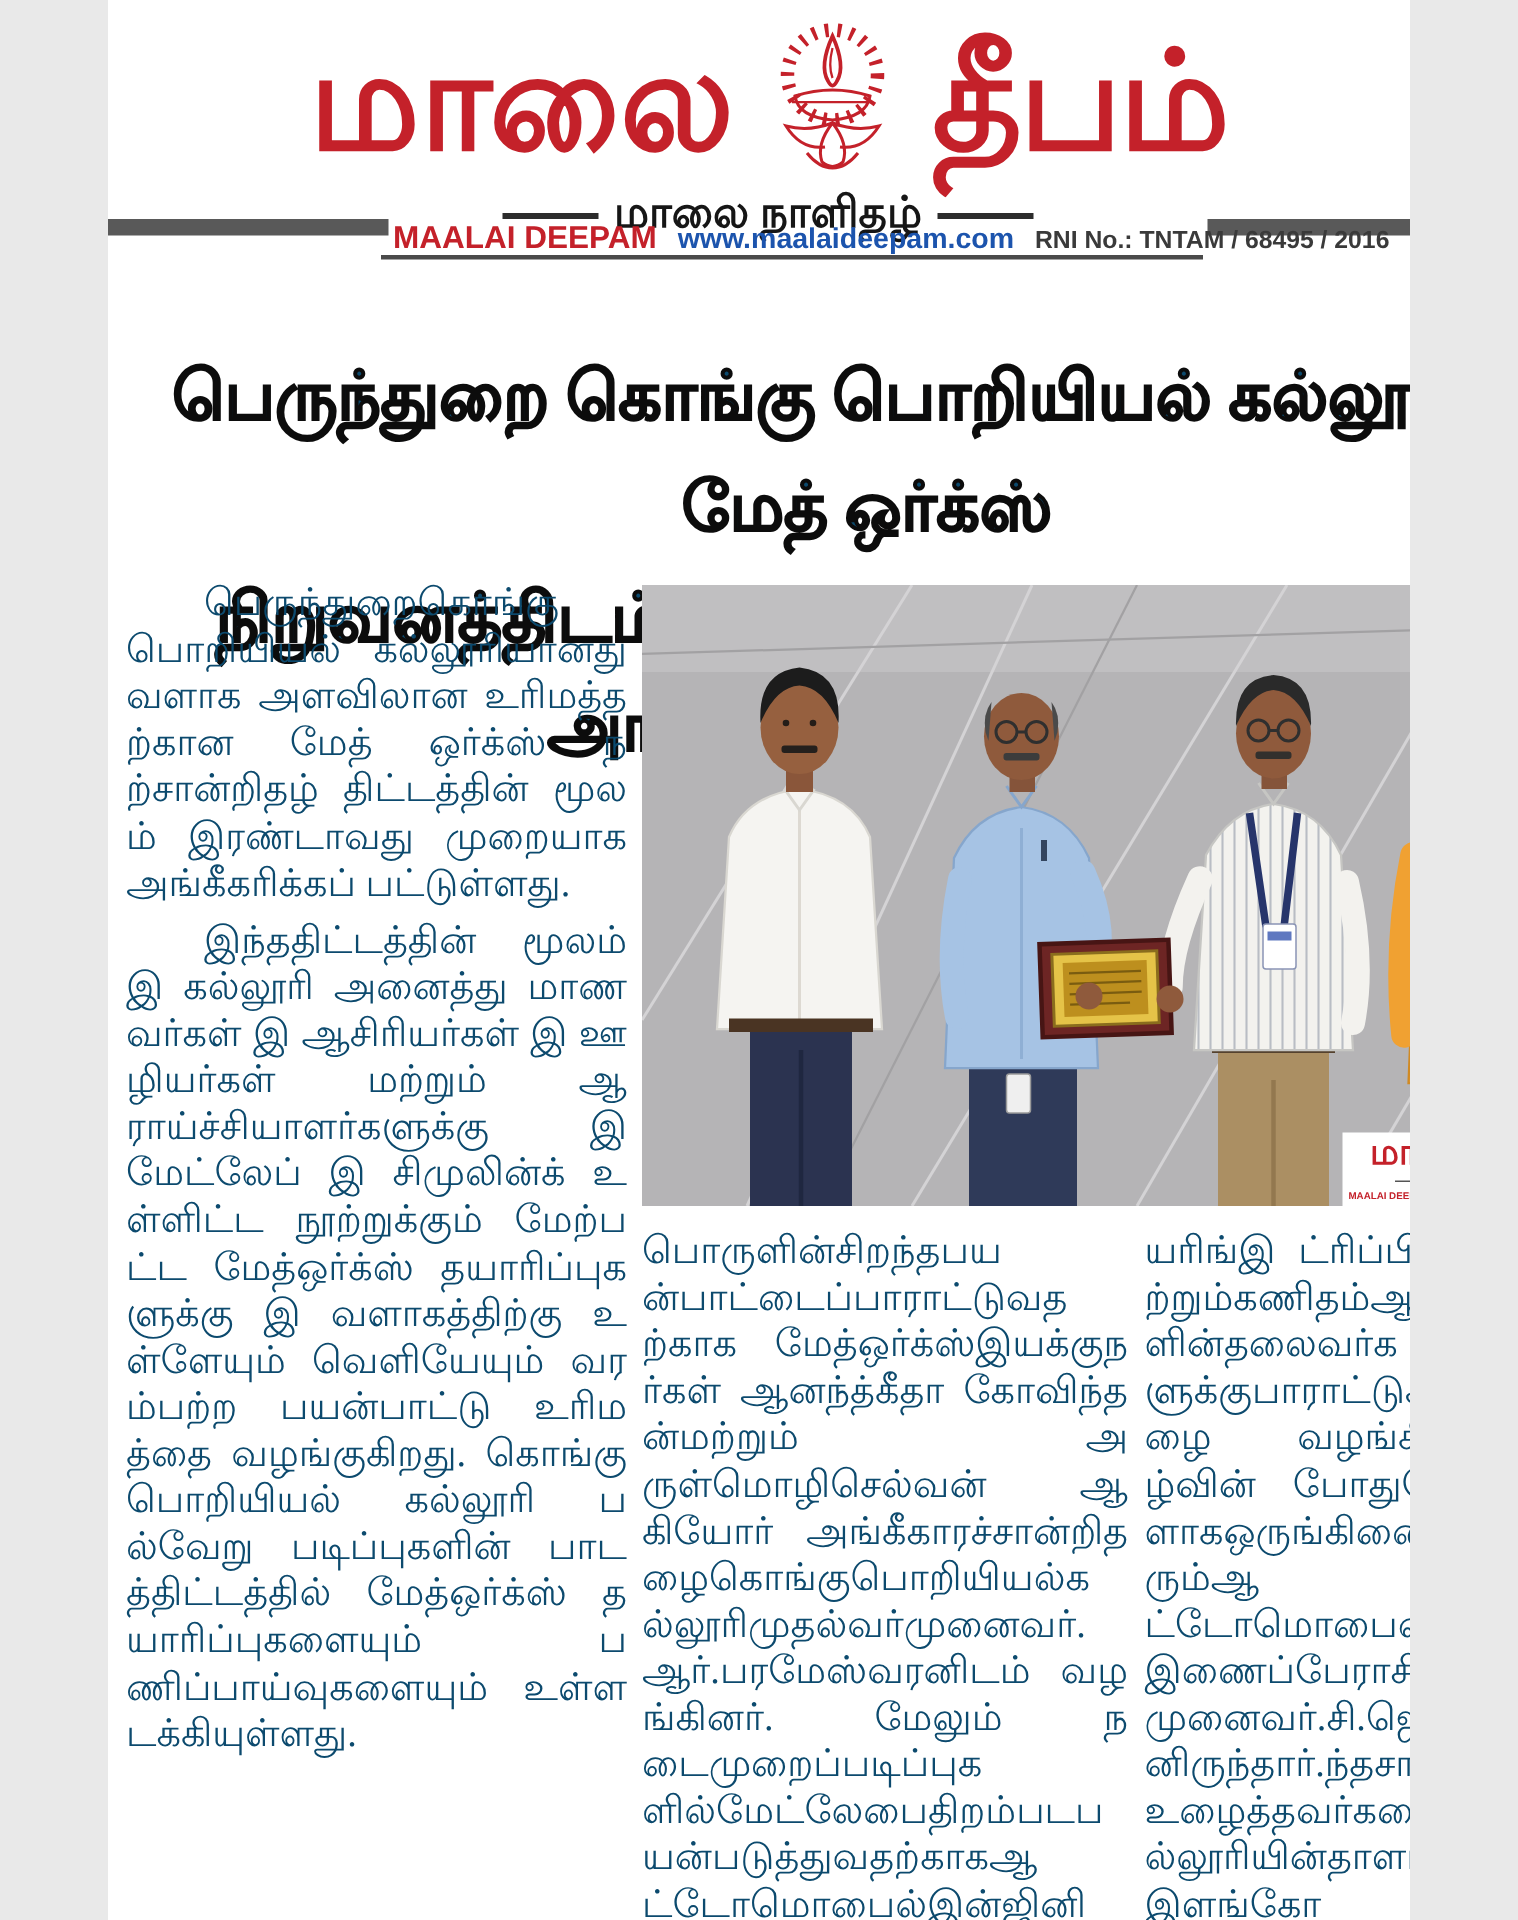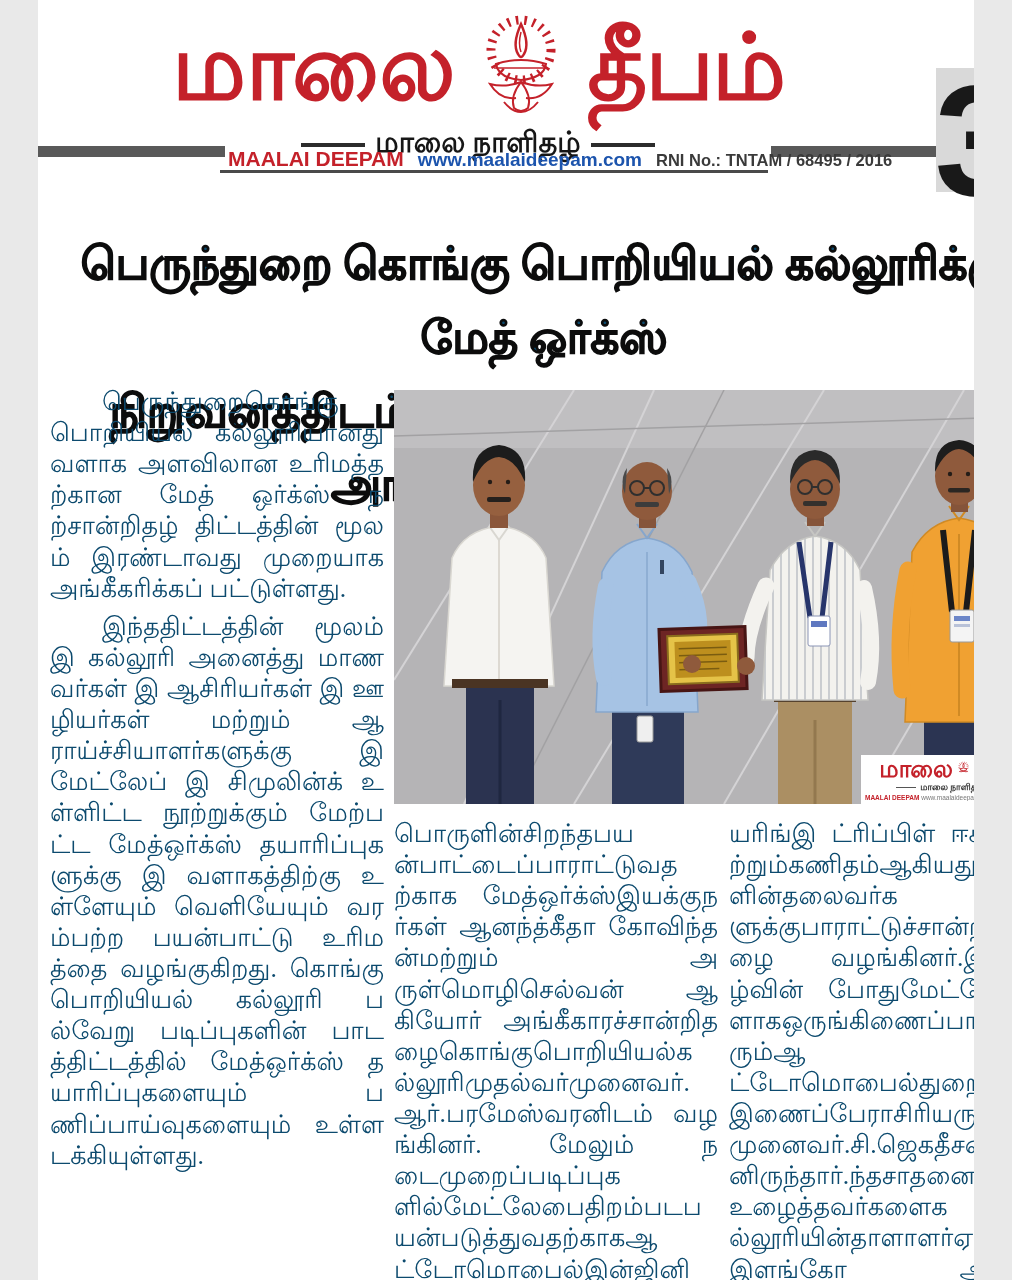--- a/index.html
+++ b/index.html
@@ -1,17 +1,17 @@
 <!DOCTYPE html>
 <html><head>
 <meta charset="utf-8">
 <style>
   html,body { margin:0; padding:0; background:#e9e9e9; }
   .page {
-    position:relative; width:936px; height:1280px; margin:0 auto;
+    position:relative; width:868px; height:1280px; margin:0 auto;
     background:#ffffff; overflow:hidden;
     font-family:"Liberation Serif", serif; color:#141414;
   }
 
   
   .masthead-row{ position:absolute; top:12px; left:0; width:880px;
     display:flex; justify-content:center; align-items:center; gap:6px; }
   .masthead-title{ font-size:92px; font-weight:bold; color:#c4212a;
     line-height:1.05; letter-spacing:-2px; }
   .tagline-row{ position:absolute; top:126px; left:0; width:880px;

